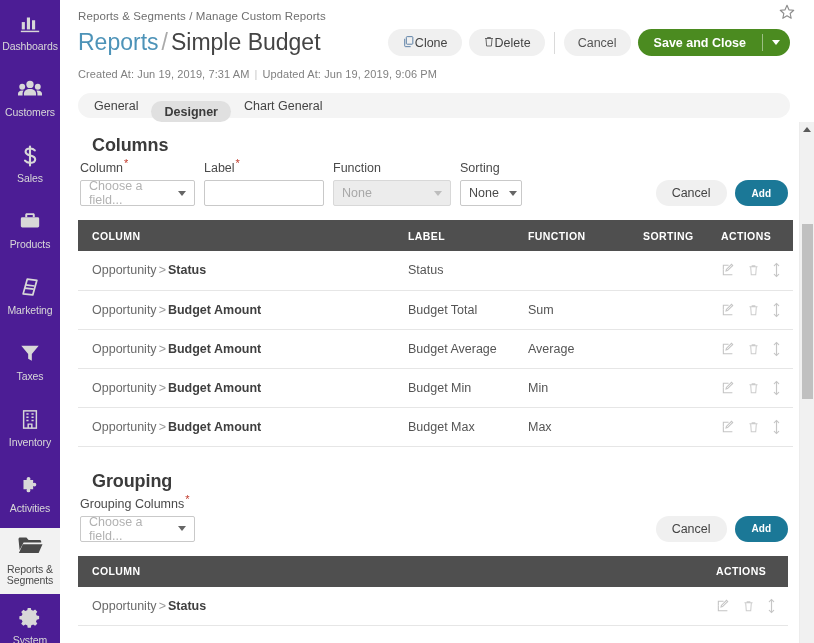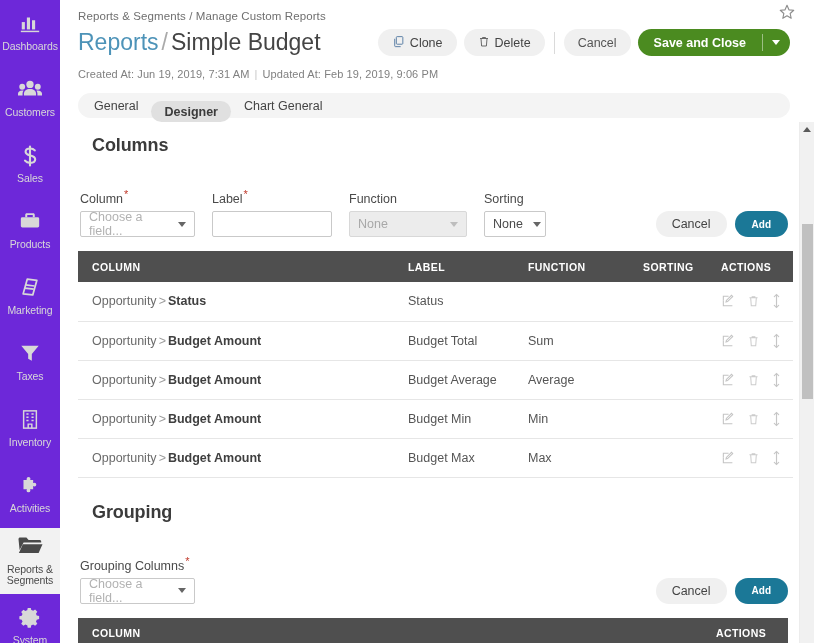--- a/index.html
+++ b/index.html
@@ -8,21 +8,21 @@
     width: 814px; height: 643px;
     overflow: hidden;
     background: #ffffff;
     font-family: "Liberation Sans", sans-serif;
   }
   .app { position: relative; width: 814px; height: 643px; display: flex; background:#fff; }
 
   
   .sidebar {
     width: 60px; height: 643px;
-    background: #6d28d9;
+    background: #4c1d95;
     flex: 0 0 60px;
     display: flex; flex-direction: column;
     align-items: stretch;
     padding-top: 0;
   }
   .side-item {
     width: 60px;
     min-height: 66px;
     display: flex; flex-direction: column;
     align-items: center; justify-content: center;
@@ -64,21 +64,21 @@
   }
   .page-title { font-size: 23px; font-weight: normal; color: #444; white-space: nowrap; }
   .page-title .lnk { color: #4d93b8; cursor: pointer; }
   .page-title .sep { color: #aaa; padding: 0 3px; }
 
   .actions { margin-left: auto; display: flex; align-items: center; gap: 7px; }
   .btn {
     border: none; border-radius: 15px;
     font-size: 12.5px; font-family: inherit;
     padding: 0 14px; height: 27px;
-    display: inline-flex; align-items: center; gap: 5px;
+    display: inline-flex; align-items: center; 
     cursor: pointer; white-space: nowrap;
   }
   .btn-plain { background: #f0f0f0; color: #444; }
   .btn-ghost { background: #f0f0f0; color: #555; }
   .vsep { width:1px; height: 22px; background:#dadada; margin: 0 2px; }
   .btn-primary {
     background: #4b8b20; color: #fff; font-weight: bold;
     border-radius: 15px 0 0 15px; padding: 0 16px;
   }
   .btn-primary-caret {
@@ -115,21 +115,21 @@
 
   
   .scrollwrap { position: relative; height: 526px; margin-top: 4px; }
   .content { padding: 0 26px 0 18px; height: 100%; overflow: hidden; }
 
   .section-title {
     font-size: 18px; font-weight: bold; color: #3b3b3b;
     margin: 13px 0 0 14px; letter-spacing: -0.1px;
   }
 
-  .form-row { display: flex; align-items: flex-end; margin: 32px 0 0 0; padding-left: 2px; gap: 8px; }
+  .form-row { display: flex; align-items: flex-end; margin: 1px 0 0 0; padding-left: 2px; }
   .field { margin-right: 0; }
   .field-label {
     font-size: 12.5px; color: #4a4a4a; margin-bottom: 5px; display: block; white-space: nowrap;
   }
   .req { color: #c0392b; font-size: 11px; vertical-align: super; margin-left: 1px; }
   .select, .textinput {
     height: 26px; border: 1px solid #c9c9c9; background: #fff;
     font-size: 12.5px; color: #777; font-family: inherit;
     display: flex; align-items: center; padding: 0 8px;
     border-radius: 2px;
@@ -346,21 +346,21 @@
               <span>Save and Close</span>
             </button>
             <div class="btn-primary-caret">
               <span class="caret-down"></span>
             </div>
           </div>
         </div>
       </div>
 
       <div class="meta">
-        <span>Created At: Jun 19, 2019, 7:31 AM</span><span class="bar">|</span><span>Updated At: Feb 19, 2019, 9:06 PM</span>
+        <span>Created At: Jun 19, 2019, 7:31 AM</span><span class="bar">|</span><span>Updated At: Jun 19, 2019, 9:06 PM</span>
       </div>
     </div>
 
     <div class="tabs" id="tabs">
         <div class="tab">General</div>
         <div class="tab active">Designer</div>
         <div class="tab">Chart General</div>
       </div>
 
     <div class="scrollwrap">

